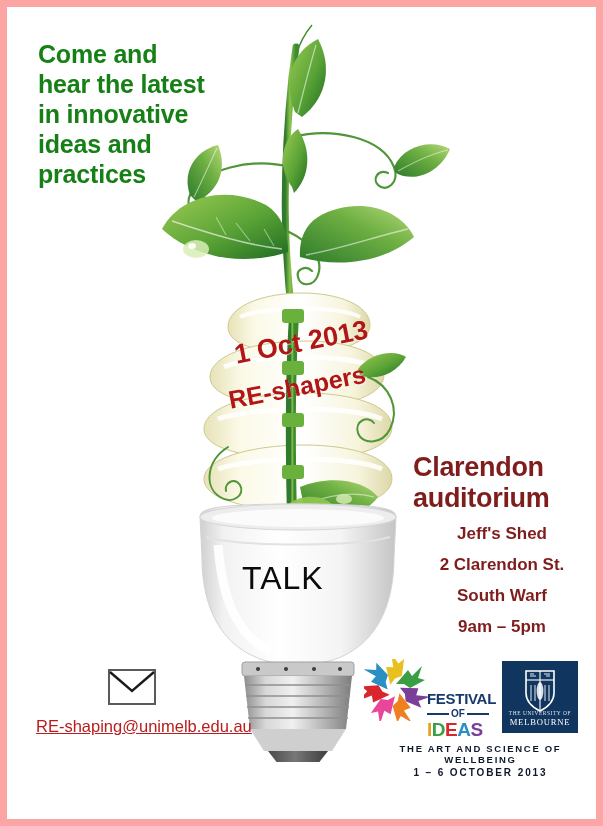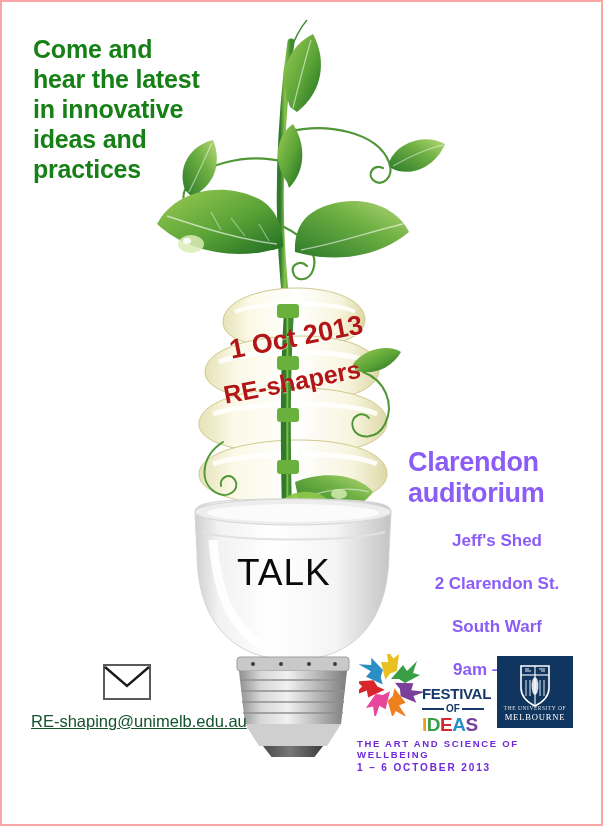--- a/index.html
+++ b/index.html
@@ -1,62 +1,62 @@
 <!DOCTYPE html>
 <html><head>
 <meta charset="utf-8">
 <style>
   html,body{margin:0;padding:0;background:#ffffff;}
   body{width:603px;height:826px;overflow:hidden;
        font-family:"Liberation Sans","DejaVu Sans",sans-serif;}
 
   #poster{position:relative;width:603px;height:826px;background:#ffffff;
-          border:2px solid #fca5a5;box-sizing:border-box;overflow:hidden;}
+          border:7px solid #fca5a5;box-sizing:border-box;overflow:hidden;}
 
   
   #headline{position:absolute;left:31px;top:32px;width:215px;
             color:#168016;font-weight:bold;font-size:25px;line-height:30px;
             letter-spacing:-0.2px;}
   #headline div{white-space:nowrap;}
 
   
   #bulb-stage{position:absolute;left:125px;top:10px;width:330px;height:745px;}
   #bulb-stage svg{position:absolute;left:0;top:0;}
 
   
   .red-line{position:absolute;color:#b21515;font-weight:bold;
             white-space:nowrap;transform-origin:left center;
             text-shadow:0 1px 0 rgba(255,255,255,.55);}
   #date-text{left:228px;top:333px;font-size:27px;transform:rotate(-11deg);}
   #theme-text{left:222px;top:379px;font-size:25px;transform:rotate(-11deg);}
 
   
-  #talk{position:absolute;left:235px;top:548px;font-size:37px;color:#0b0b0b;
+  #talk{position:absolute;left:235px;top:548px;font-size:32px;color:#0b0b0b;
         font-weight:400;letter-spacing:1px;line-height:46px;}
 
   
-  #venue{position:absolute;left:406px;top:445px;width:178px;color:#8b5cf6;
+  #venue{position:absolute;left:406px;top:445px;width:178px;color:#7f1d1d;
          text-align:center;}
   #venue .big{font-size:27px;font-weight:bold;line-height:31px;text-align:left;
               letter-spacing:-0.3px;}
-  #venue .sub{font-size:17px;font-weight:bold;line-height:23px;margin-top:20px;}
+  #venue .sub{font-size:17px;font-weight:bold;line-height:23px;margin-top:8px;}
 
   
   #envelope{position:absolute;left:101px;top:662px;}
-  .link{position:absolute;left:29px;color:#14532d;font-size:16.5px;
+  .link{position:absolute;left:29px;color:#b91c1c;font-size:16.5px;
         text-decoration:underline;white-space:nowrap;}
   #email-link{top:710px;}
   #web-link{top:740px;}
 
   
   #foi-logo{position:absolute;left:357px;top:652px;width:125px;height:62px;}
   #uom-logo{position:absolute;left:495px;top:654px;width:76px;height:72px;
             background:#10355f;}
   #festival-tagline{position:absolute;left:355px;top:736px;width:237px;
-                    text-align:left;color:#6d28d9;font-weight:bold;}
+                    text-align:center;color:#0f172a;font-weight:bold;}
   #festival-tagline .l1{font-size:9.5px;letter-spacing:1.7px;}
   #festival-tagline .l2{font-size:10px;letter-spacing:1.9px;margin-top:2px;}
 </style>
 </head>
 <body>
 
 <div id="poster">
 
   <div id="headline">
     <div>Come and</div>

